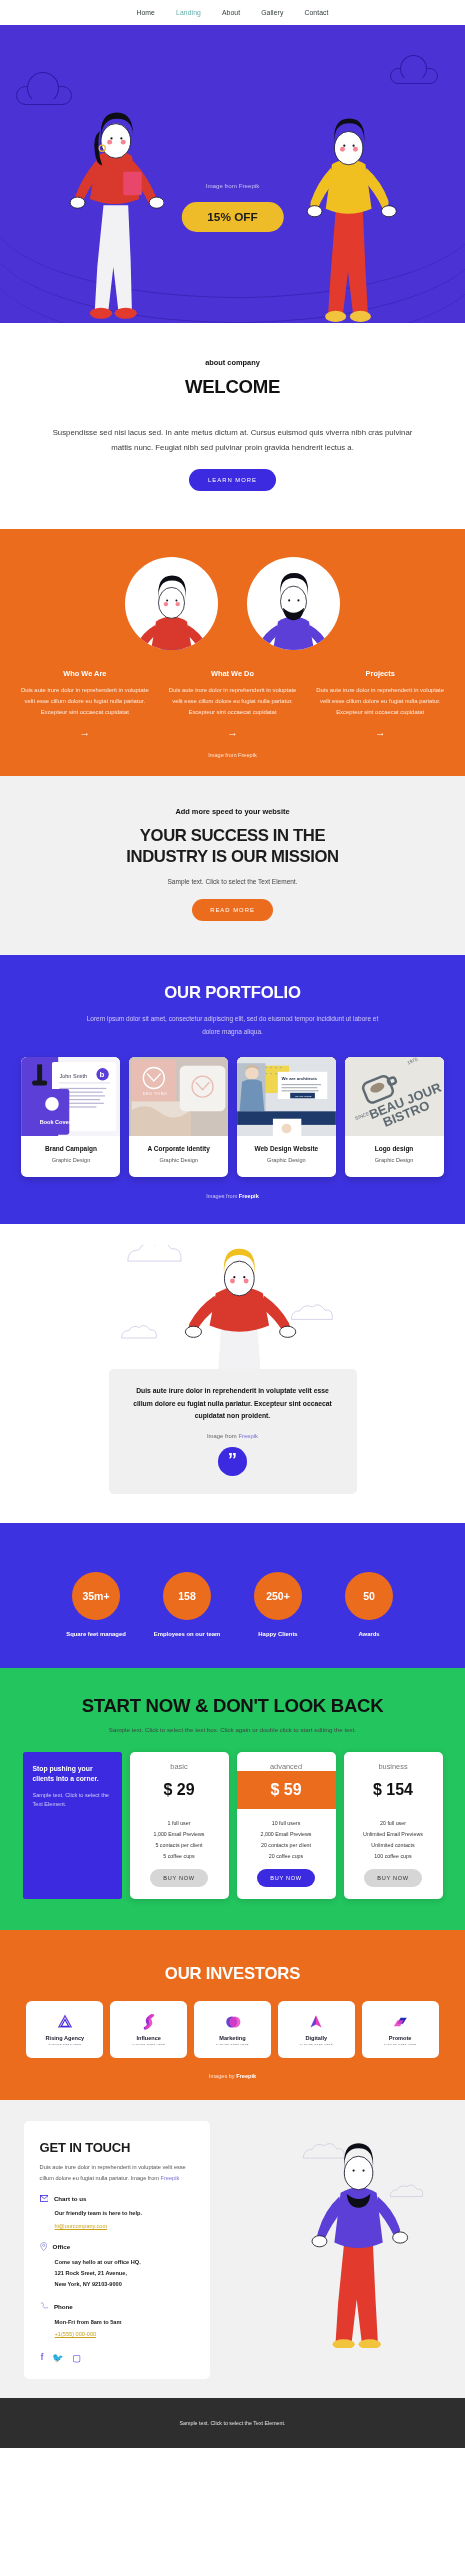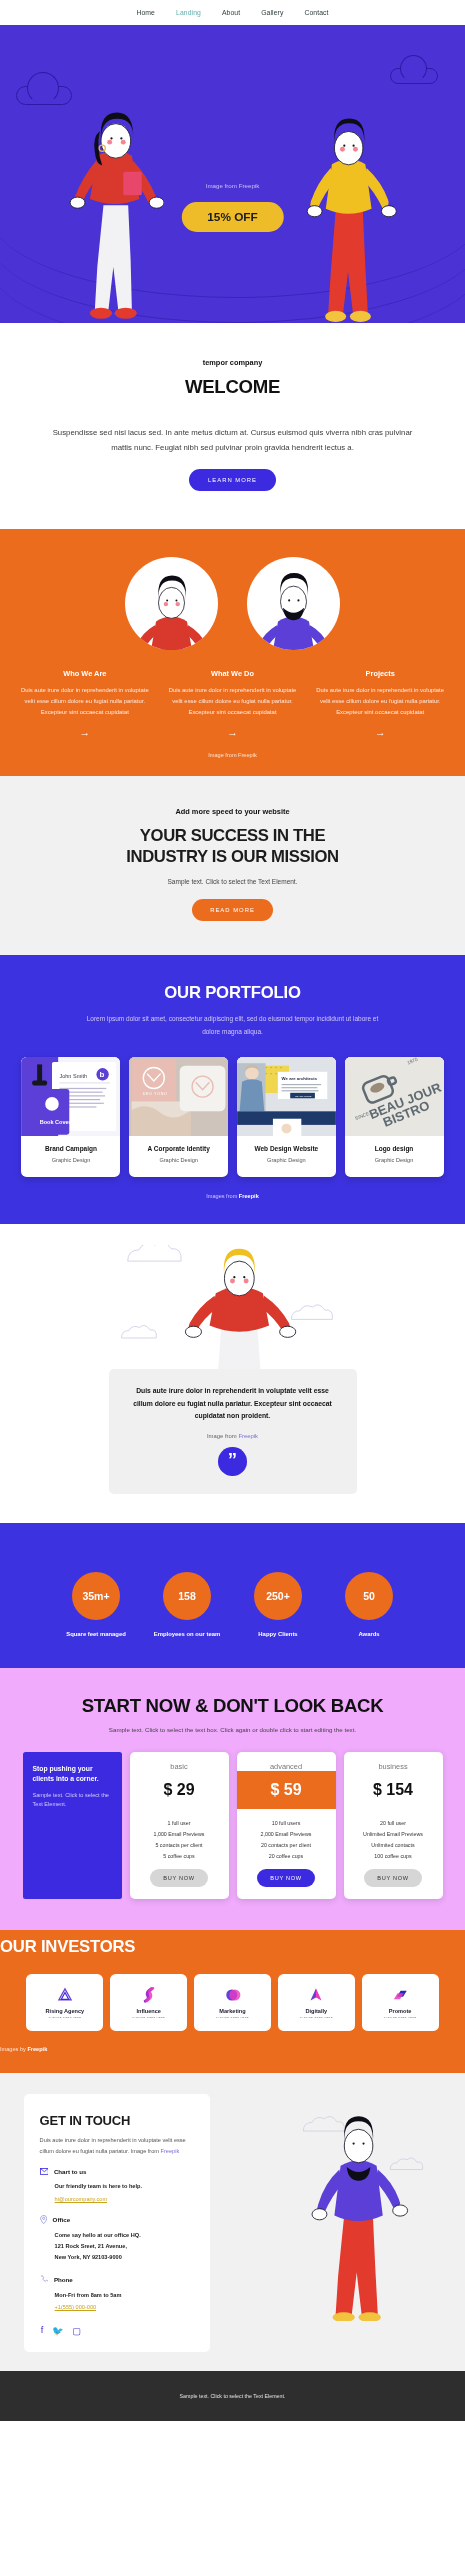--- a/index.html
+++ b/index.html
@@ -118,21 +118,21 @@
   .stats { background:#3d32e0; padding:25px 0 30px; text-align:center; }
   .stat-row { display:flex; justify-content:center; gap:22px; margin-top:23.6px; }
   .stat { width:69px; }
   .bubble { width:48px; height:48px; border-radius:50%; background:#ec6c1e; color:#fff;
             font-size:10.5px; font-weight:bold; display:flex; align-items:center;
             justify-content:center; margin:0 auto; }
   .stat-label { color:#fff; font-size:5.9px; font-weight:bold; margin-top:10px;
                 line-height:1.5; }
 
   
-  .pricing { background:#f0abfc; padding:27px 0 31px; text-align:center; }
+  .pricing { background:#22c55e; padding:27px 0 31px; text-align:center; }
   .pricing .sub { font-size:6.2px; color:#444; margin-top:8.7px; }
   .price-row { display:flex; justify-content:center; gap:8px; margin-top:18.6px; padding:0 11px; }
   .promo { width:99px; background:#3b2ae0; color:#fff; border-radius:2.5px;
            padding:12.4px 10px; text-align:left; }
   .promo h4 { font-size:6.8px; font-weight:bold; line-height:1.45; }
   .promo p { font-size:5.6px; line-height:1.7; color:#cfc9f7; margin-top:6.8px; }
   .plan { width:99px; background:#fff; border-radius:5px; padding:10px 0 12.4px;
           box-shadow:0 1.2px 6.2px rgba(0,0,0,.13); }
   .plan-name { font-size:7.4px; color:#777; }
   .plan-price { font-size:16px; font-weight:bold; color:#111; padding:10px 0; }
@@ -140,21 +140,21 @@
   .plan-feats { margin-top:8.7px; }
   .plan-feats div { font-size:5.3px; color:#333; padding:2.5px 2.5px; }
   .buy {
     margin-top:8px; border:none; cursor:pointer; border-radius:10px;
     font-size:5.6px; letter-spacing:0.7px; padding:5.6px 13.6px;
     background:#d6d6d6; color:#333;
   }
   .buy.primary { background:#3b2ae0; color:#fff; }
 
   
-  .investors { background:#ec6c1e; padding:7px 0 21px; text-align:left; }
+  .investors { background:#ec6c1e; padding:34px 0 21px; text-align:center; }
   .inv-row { display:flex; justify-content:center; gap:6.8px; margin-top:17.4px; padding:0 10px; }
   .inv { width:77px; height:57px; background:#fff; border-radius:5.6px;
          display:flex; flex-direction:column; align-items:center; justify-content:center; }
   .inv-logo { width:16px; height:16px; margin-bottom:5px; }
   .inv-name { font-size:5.6px; font-weight:bold; color:#223; }
   .inv-tag { font-size:2.5px; letter-spacing:0.4px; color:#667; margin-top:1.9px; }
   .inv-credit { color:#fde3d2; font-size:5.6px; margin-top:15px; }
   .inv-credit b { color:#fff; }
 
   
@@ -240,21 +240,21 @@
       <circle cx="88" cy="50" r="4" fill="#ef5e6e" opacity=".75"></circle>
       <circle cx="70" cy="44" r="1.8" fill="#16161f"></circle>
       <circle cx="85" cy="44" r="1.8" fill="#16161f"></circle>
     </svg>
 
     <div class="hero-credit">Image from Freepik</div>
     <button class="offer-btn">15% OFF</button>
   </section>
 
   <section class="welcome">
-    <div class="eyebrow">tempor company</div>
+    <div class="eyebrow">about company</div>
     <h2 class="h2-black">WELCOME</h2>
     <p class="lead">Suspendisse sed nisi lacus sed. In ante metus dictum at. Cursus euismod quis viverra nibh cras pulvinar mattis nunc. Feugiat nibh sed pulvinar proin gravida hendrerit lectus a.</p>
     <button class="btn-pill btn-purple">LEARN MORE</button>
   </section>
 
   <section class="orange">
     <div class="orange-ill">
       <div class="circ">
         <svg viewBox="0 0 150 150" width="93" height="93">
           <path d="M60 146 L54 150 L96 150 L92 146 Z" fill="#2f3bd6"></path>

